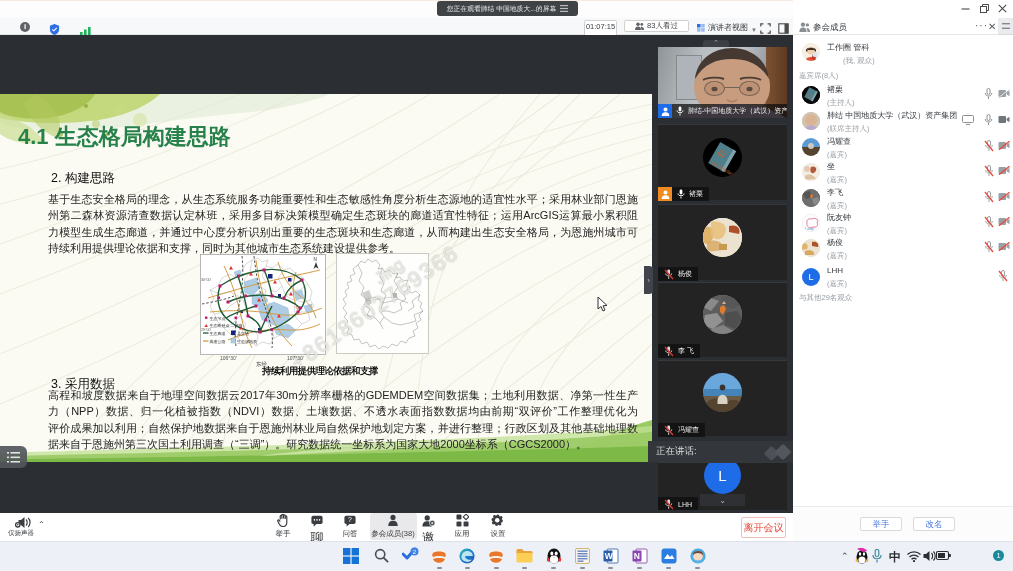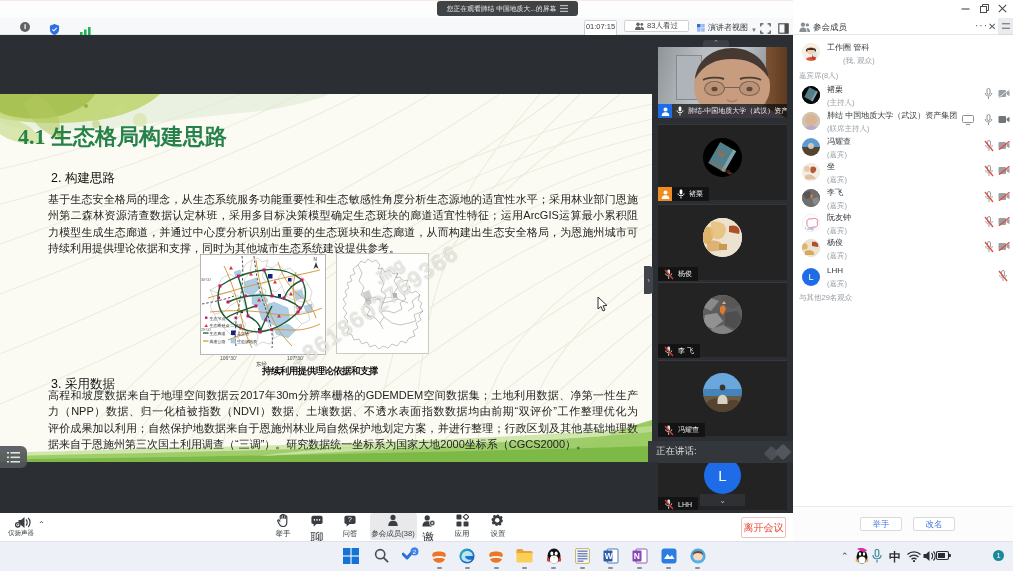--- a/index.html
+++ b/index.html
@@ -131,21 +131,21 @@
   </svg>
 
   <svg class="abs" style="left:0;top:326px;" width="652" height="42" viewBox="0 0 652 42">
     <path d="M652 42 V0 C630 6 612 14 592 22 C566 32 530 38 490 40 L360 42 Z" fill="#8fc554" opacity="0.9"></path>
     <path d="M0 42 V33 C90 30 200 28 310 24 C430 20 550 16 652 6 V42 Z" fill="#c2e094" opacity="0.75"></path>
     <path d="M0 42 V36 C150 33 320 29 460 24 C540 21 610 16 652 12 V42 Z" fill="#9aca64" opacity="0.9"></path>
     <path d="M0 42 V39.5 C200 37 430 33 652 26 V42 Z" fill="#7cb946"></path>
     <path d="M260 36 C320 28 400 24 470 25 C400 29 320 33 260 36 Z" fill="#d8ecb8" opacity="0.7"></path>
   </svg>
 
-  <div class="abs" style="left:18px;top:31px;font-size:22px;color:#26814a;font-weight:600;line-height:24px;font-family:Liberation Serif, serif;">4.1 生态格局构建思路</div>
+  <div class="abs" style="left:18px;top:31px;font-size:22px;color:#26814a;font-weight:600;line-height:24px;">4.1 生态格局构建思路</div>
 
   <div class="abs" style="left:51px;top:78px;font-size:12.5px;color:#111;font-weight:500;line-height:13px;">2. 构建思路</div>
 
   <div class="abs" style="left:48px;top:97px;width:590px;font-size:11px;line-height:16.45px;color:#222;font-weight:500;text-align:justify;text-align-last:justify;">基于生态安全格局的理念，从生态系统服务功能重要性和生态敏感性角度分析生态源地的适宜性水平；采用林业部门恩施<br>州第二森林资源清查数据认定林班，采用多目标决策模型确定生态斑块的廊道适宜性特征；运用ArcGIS运算最小累积阻<br>力模型生成生态廊道，并通过中心度分析识别出重要的生态斑块和生态廊道，从而构建出生态安全格局，为恩施州城市可</div>
   <div class="abs" style="left:48px;top:146.3px;font-size:11px;line-height:16.45px;color:#222;font-weight:500;">持续利用提供理论依据和支撑，同时为其他城市生态系统建设提供参考。</div>
 
   <svg class="abs" style="left:200px;top:160px;" width="126" height="101" viewBox="0 0 126 101">
     <rect x="0.5" y="0.5" width="125" height="100" fill="#fff" stroke="#999" stroke-width="0.7"></rect>
 
     <g stroke="#a8a8a0" stroke-width="0.45" fill="none">

